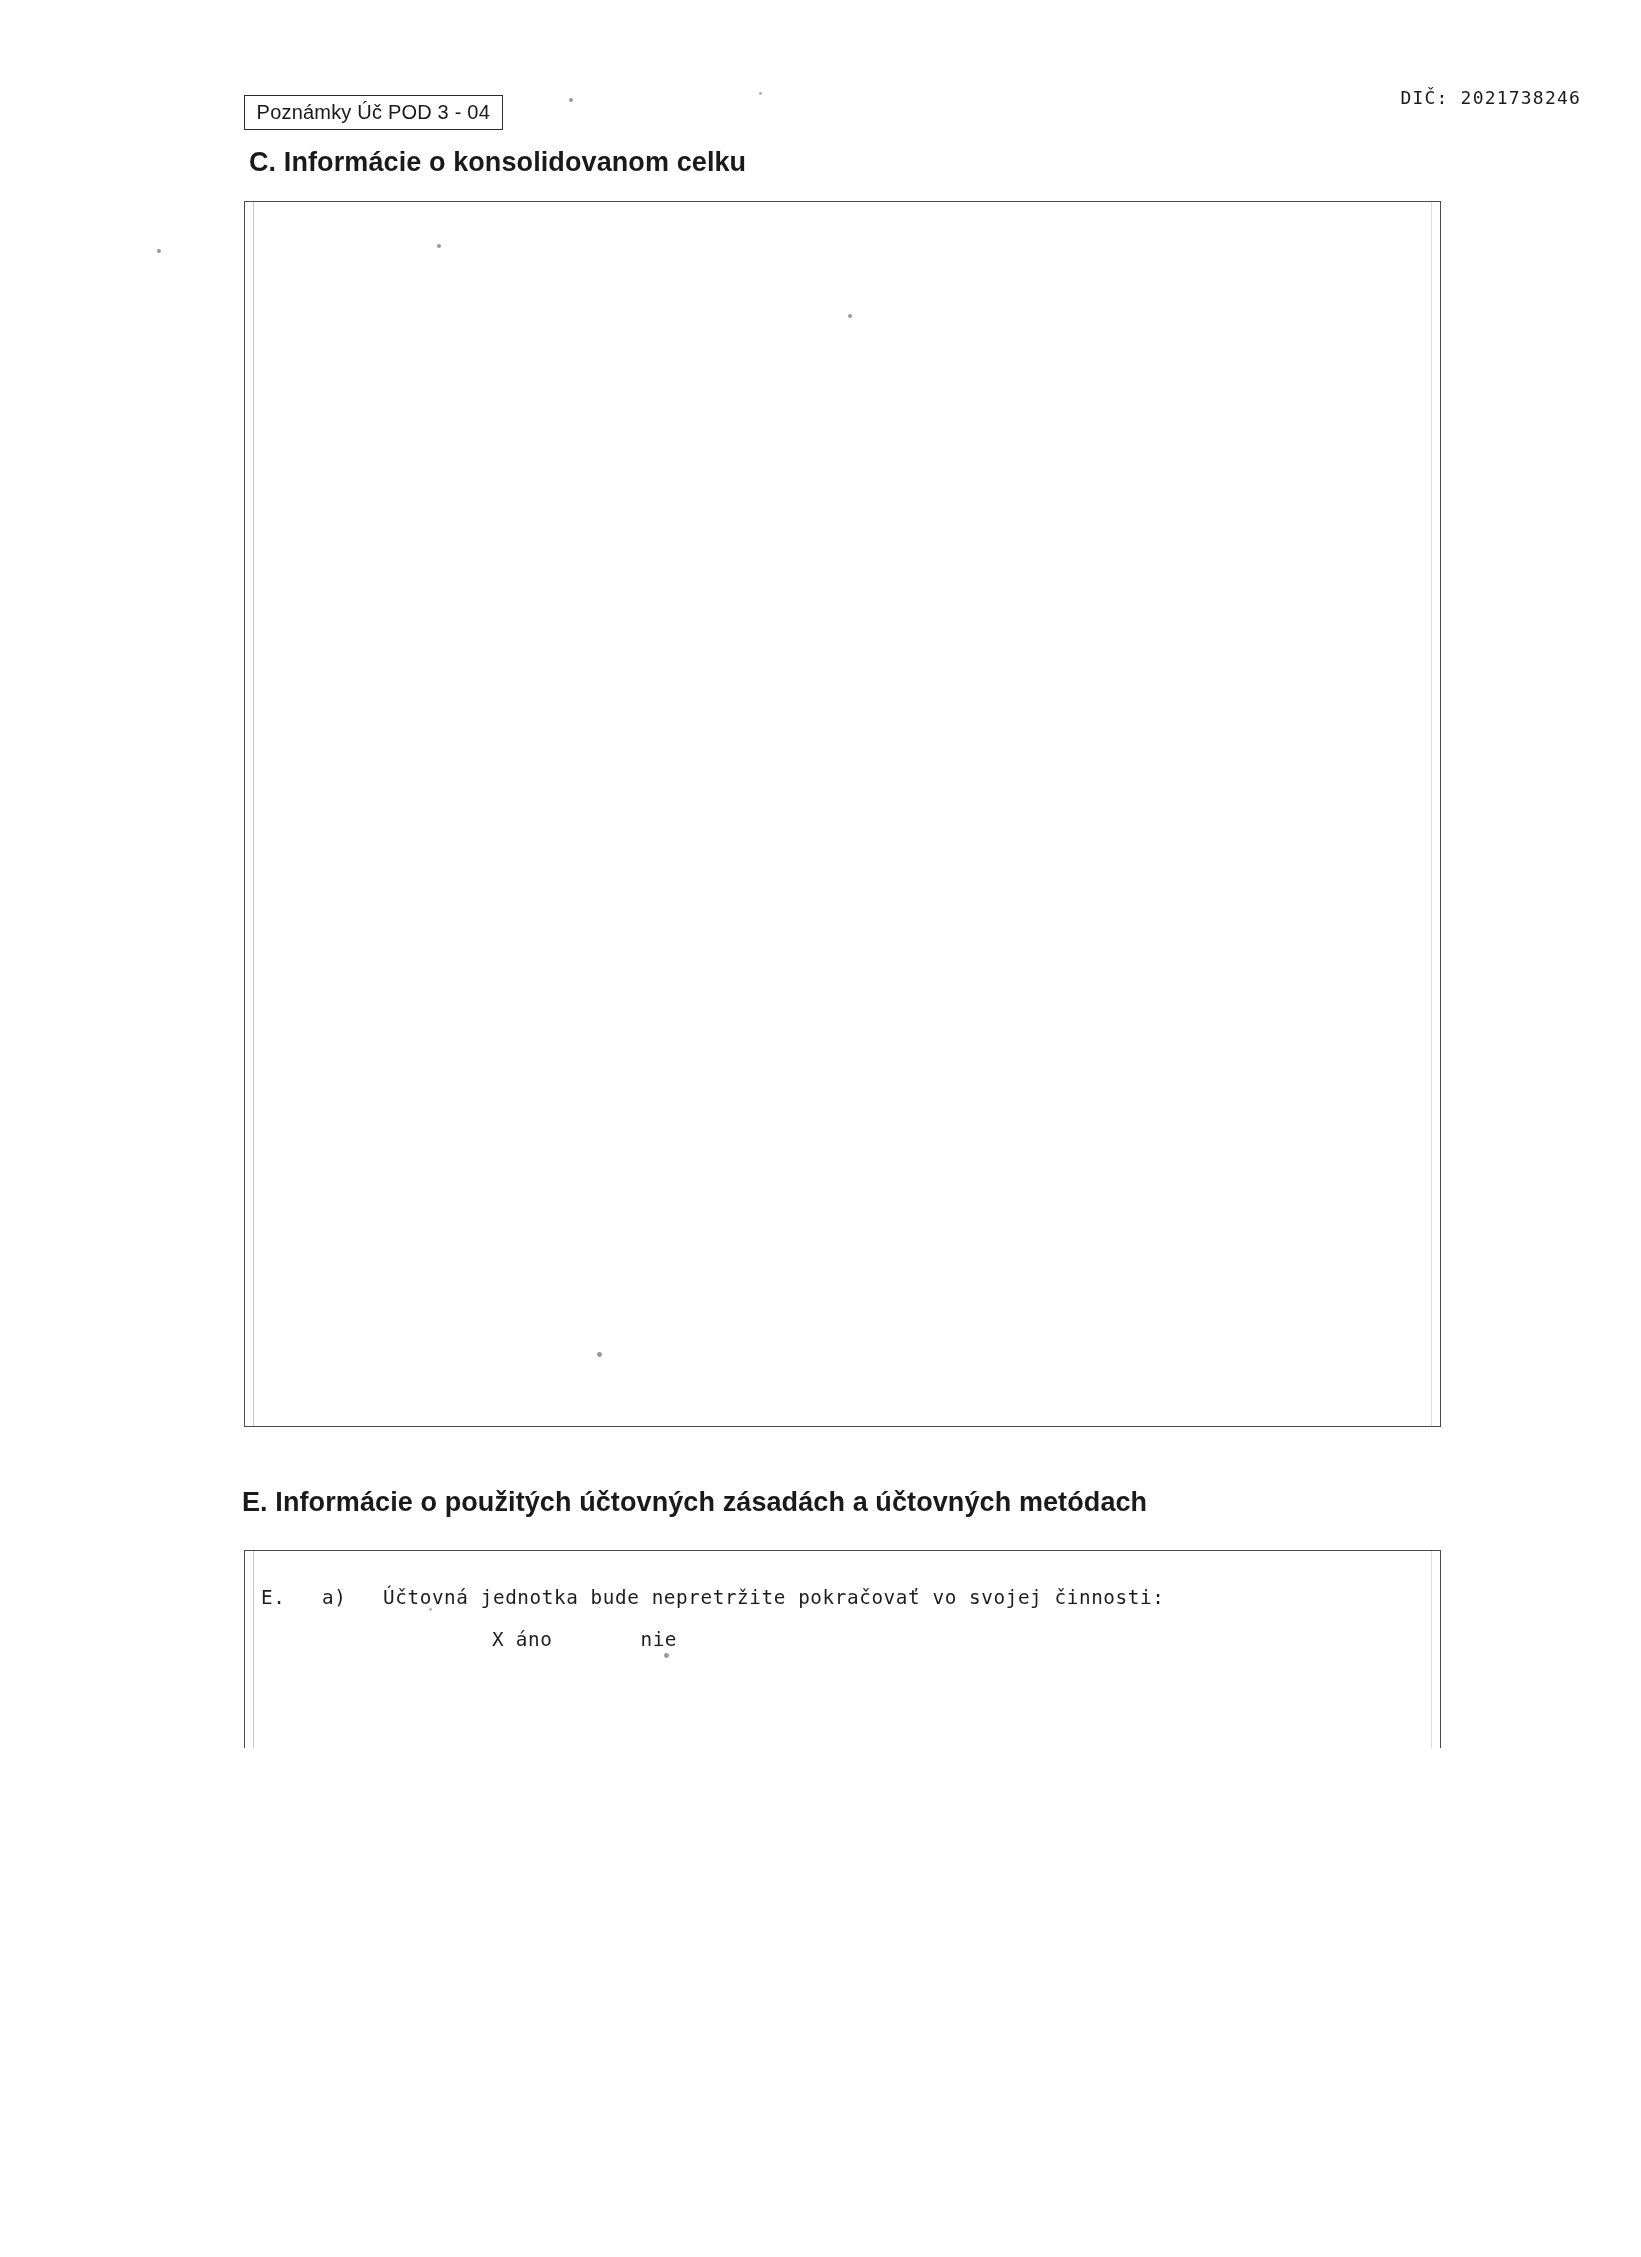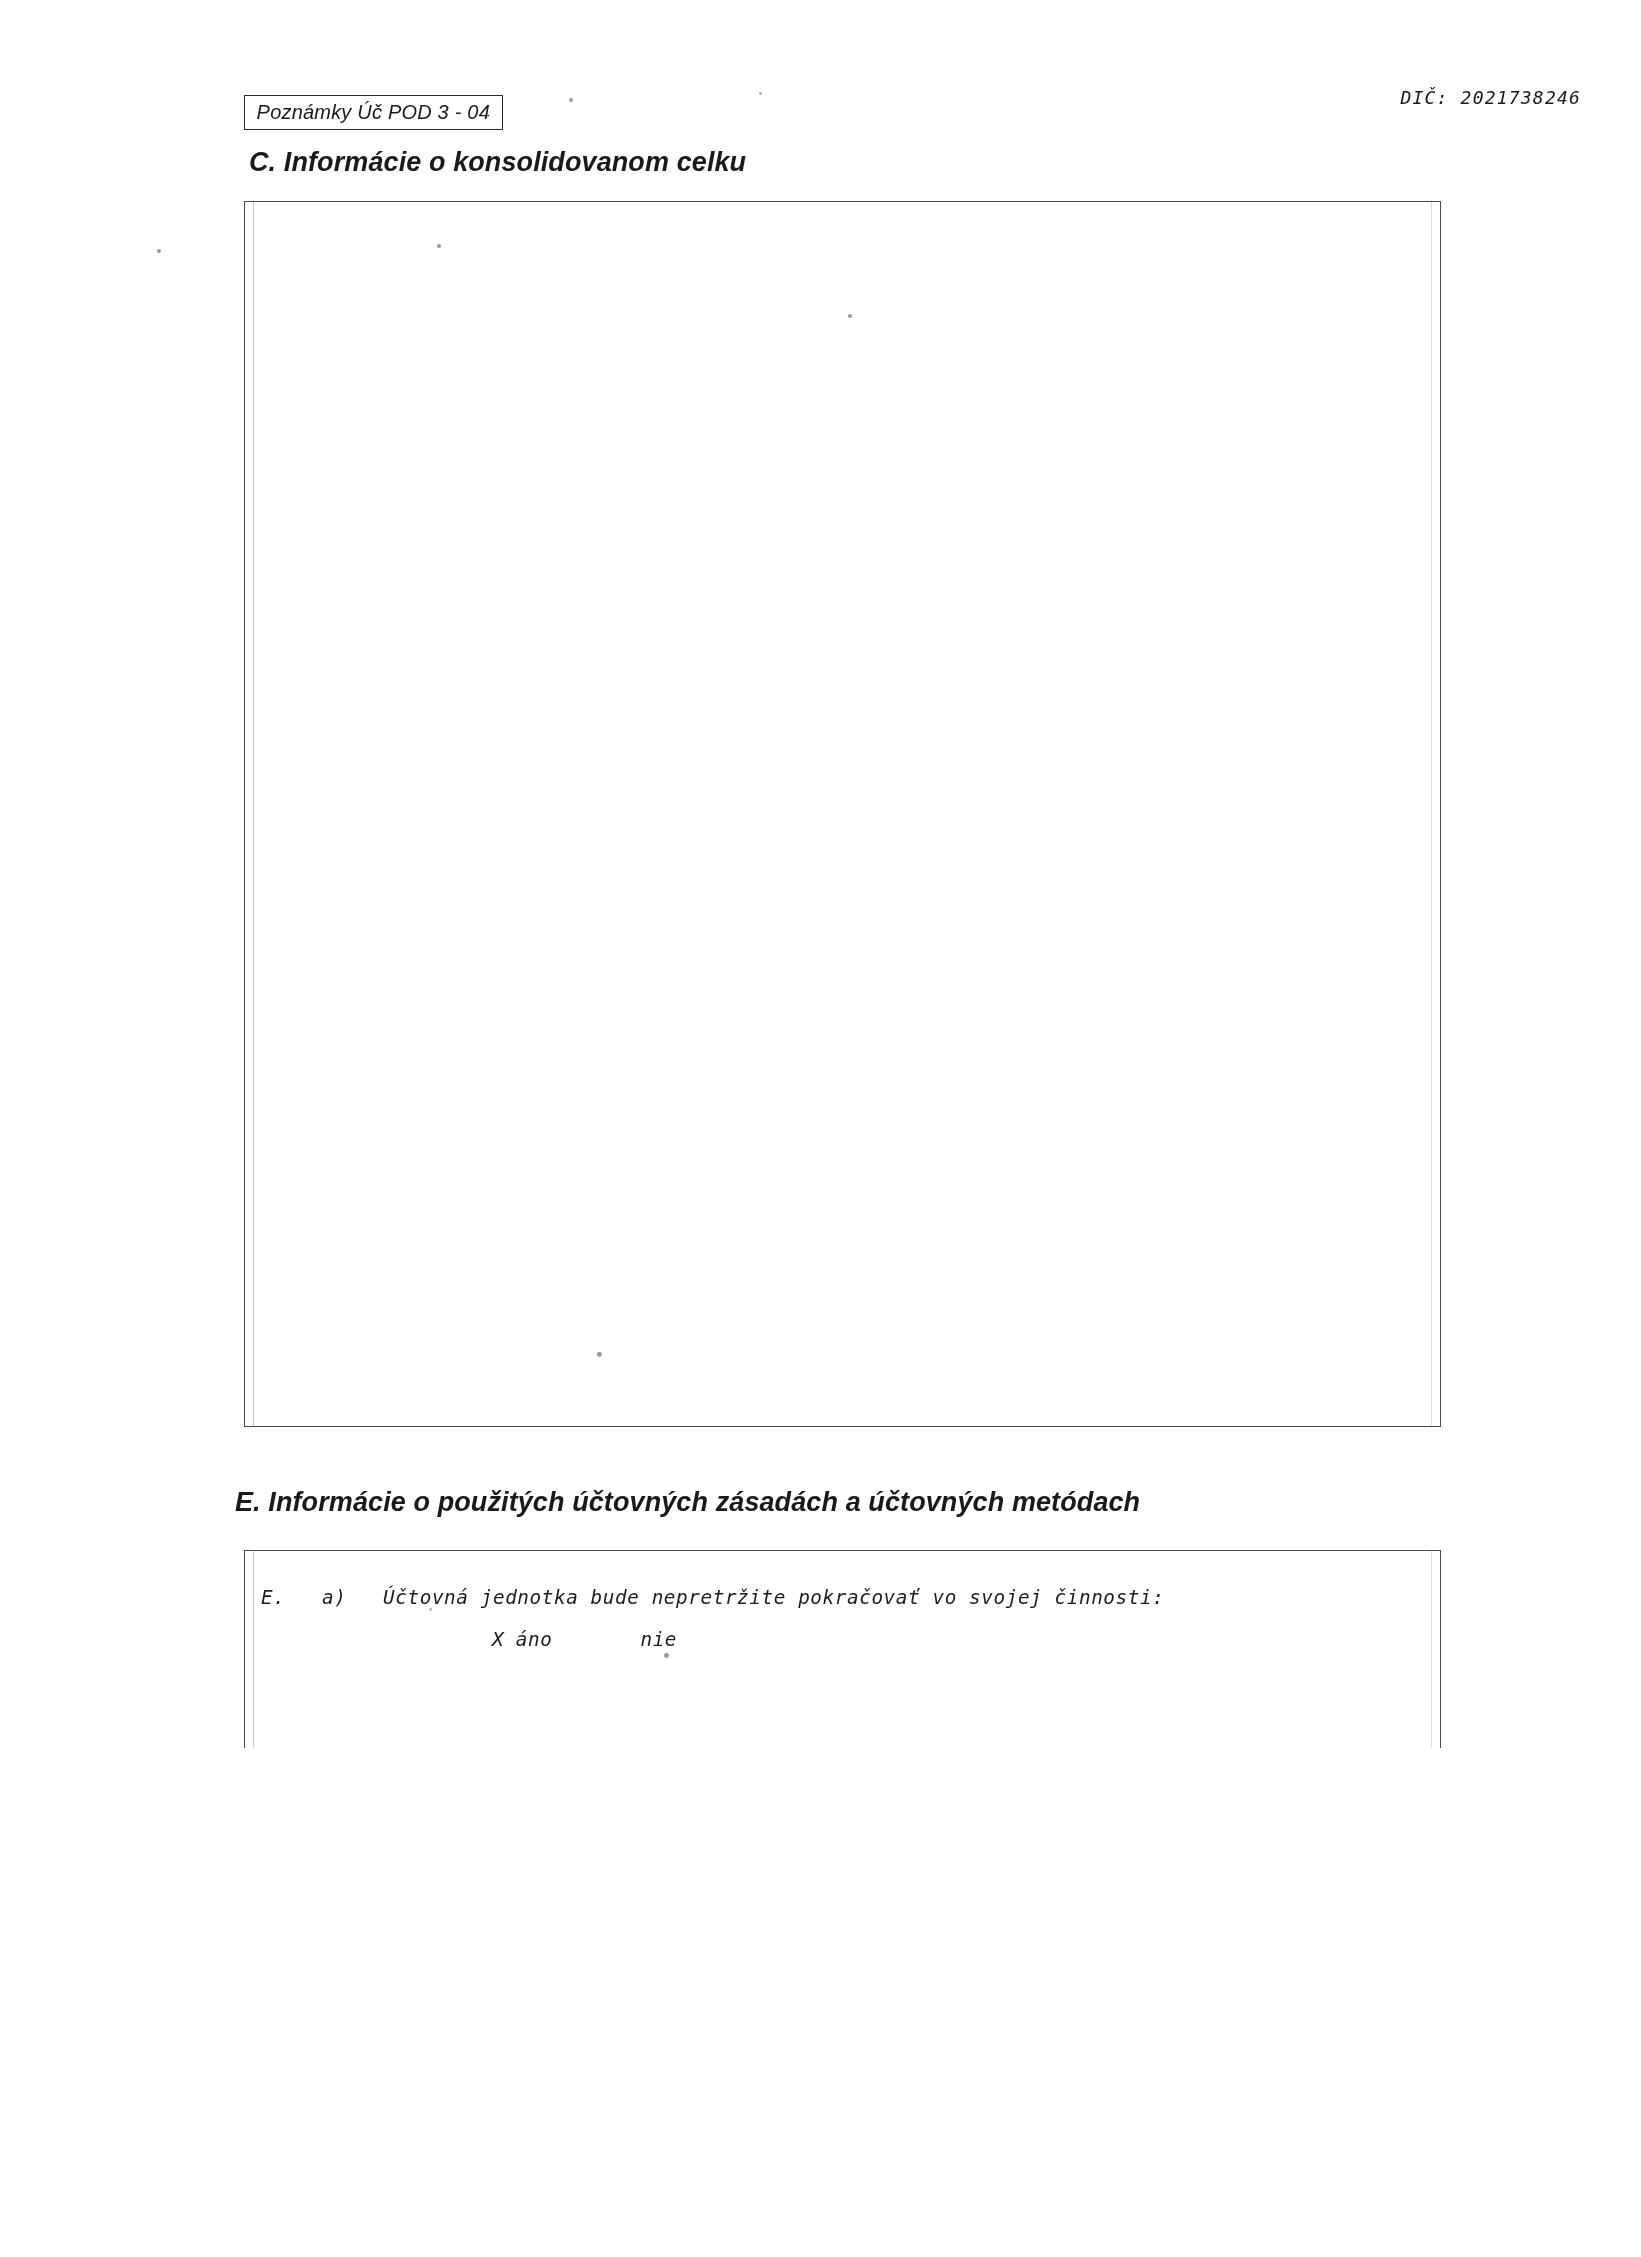--- a/index.html
+++ b/index.html
@@ -8,21 +8,20 @@
     background: #ffffff;
   }
   .page {
     position: relative;
     width: 1641px;
     height: 1748px;
     background: #ffffff;
     font-family: "Liberation Sans", sans-serif;
     color: #1a1a1a;
     overflow: hidden;
-    font-style: italic;
   }
 
   
   .form-code {
     position: absolute;
     left: 244px;
     top: 95px;
     border: 1px solid #2b2b2b;
     padding: 5.8px 11.6px 6.8px 11.6px;
     font-size: 20px;
@@ -42,21 +41,21 @@
 
   
   .section-title {
     position: absolute;
     font-size: 27px;
     font-weight: bold;
     letter-spacing: 0.1px;
     white-space: nowrap;
   }
   #title-c { left: 249px; top: 147px; }
-  #title-e { left: 235px; top: 1487px; }
+  #title-e { left: 242px; top: 1487px; }
 
   
   .box {
     position: absolute;
     border: 1px solid #4a4a4a;
     background: #ffffff;
     box-sizing: border-box;
   }
   #box-c {
     left: 244px;

